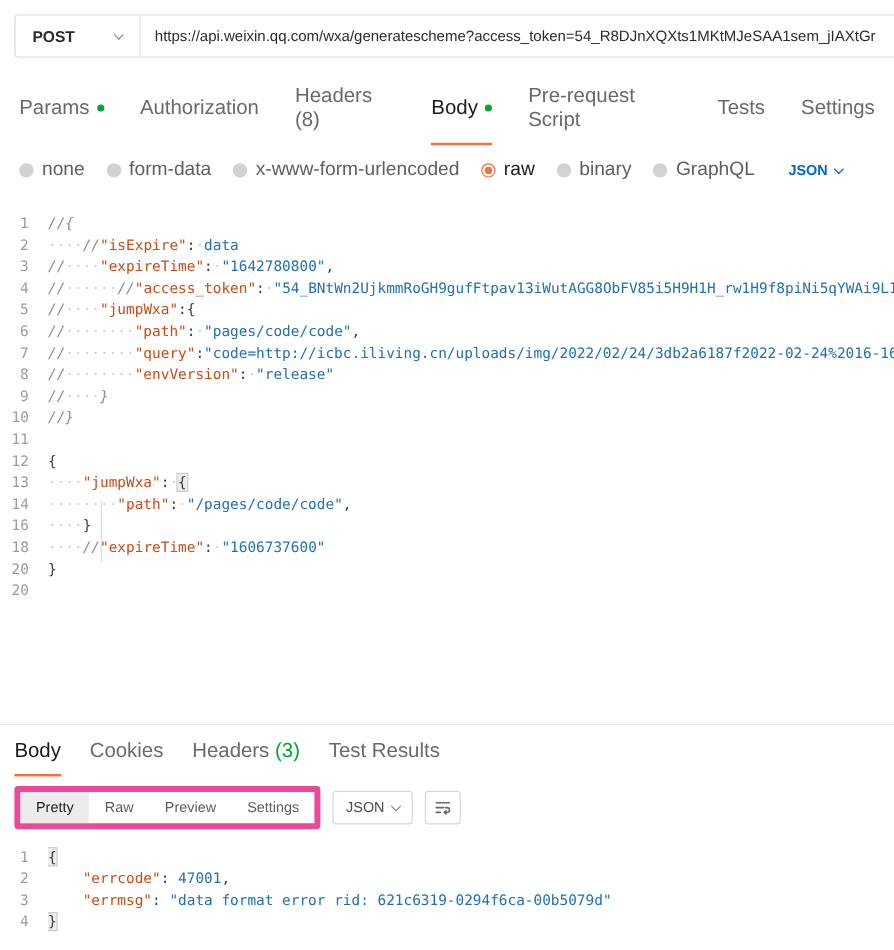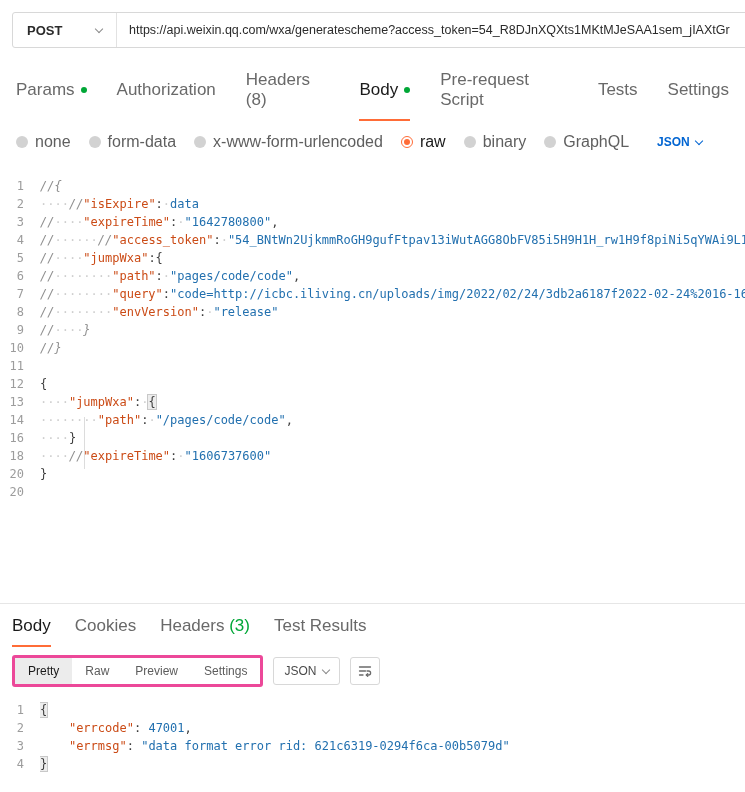--- a/index.html
+++ b/index.html
@@ -44,21 +44,21 @@
   .pun{color:var(--code-punct)}
   .ws{color:#cfcfcf}
   .hl{background:#ededed;outline:1px solid #c8c8c8}
   .indent-guide{position:absolute;left:84px;top:240px;width:1px;height:52px;background:#dcdcdc}
   
   .divider{height:1px;background:#e6e6e6}
   
   #res-tabs{display:flex;gap:24px;padding:0 12px;margin-top:2px}
   #res-tabs .tab{padding:10px 0 11px}
   .res-toolbar{display:flex;align-items:center;padding:0 12px;margin-top:8px}
-  #views{display:inline-flex;border:3px solid #ec4899;border-radius:3px;overflow:hidden}
+  #views{display:inline-flex;border:5px solid #ec4899;border-radius:3px;overflow:hidden}
   .view{padding:6px 13px;font-size:12px;color:#5c5c5c;cursor:pointer}
   .view.sel{background:#ececec;color:#1a1a1a}
   .lang-select{display:flex;align-items:center;margin-left:10px;border:1px solid #d8d8d8;border-radius:3px;padding:6px 10px;font-size:12px;color:#4a4a4a;cursor:pointer}
   .wrap-btn{margin-left:10px;border:1px solid #d8d8d8;border-radius:3px;width:30px;height:28px;display:flex;align-items:center;justify-content:center;cursor:pointer;background:#fff}
 </style>
 </head>
 <body>
 
 <div class="app">
 

